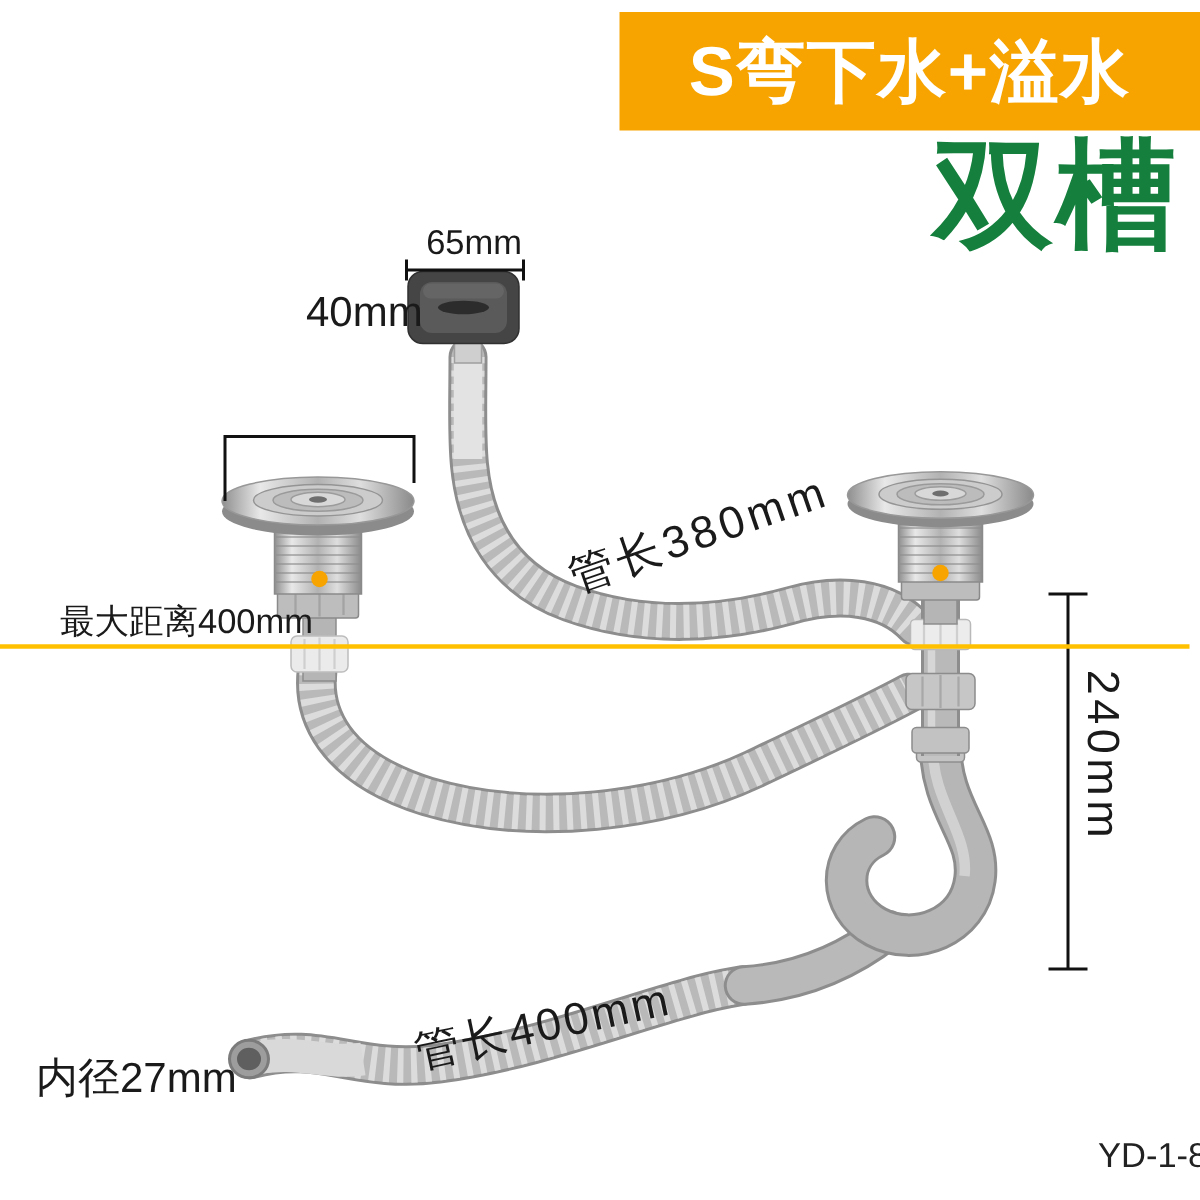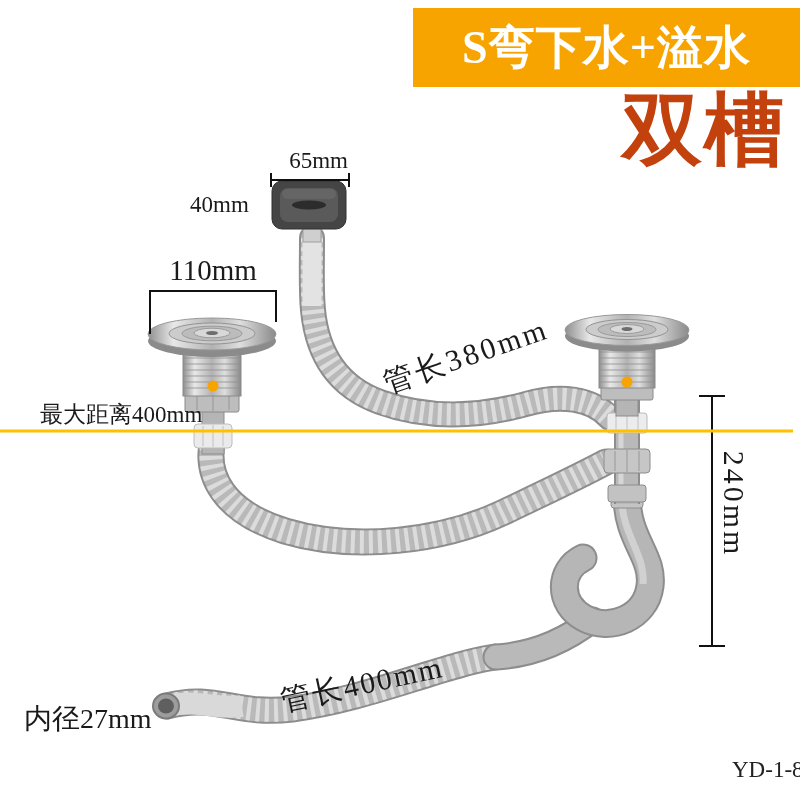--- a/index.html
+++ b/index.html
@@ -1,26 +1,26 @@
 <!DOCTYPE html>
 <html><head>
 <meta charset="utf-8">
 <style>
   html,body{margin:0;padding:0;background:#fff;}
   .stage{position:relative;width:800px;height:800px;background:#ffffff;overflow:hidden;
-         font-family:Liberation Serif, serif;color:#1a1a1a;}
+         font-family:Liberation Sans, sans-serif;color:#1a1a1a;}
   .art{position:absolute;left:0;top:0;}
   .banner{position:absolute;left:413px;top:8px;width:387px;height:79px;background:#f7a400;
           color:#ffffff;display:flex;align-items:center;justify-content:center;
           font-size:46px;font-weight:700;letter-spacing:1px;}
   .subtitle{position:absolute;right:14px;top:90px;font-size:80px;font-weight:600;
-            letter-spacing:2px;color:#c2410c;line-height:1;}
+            letter-spacing:2px;color:#15803d;line-height:1;}
   .label{position:absolute;color:#1a1a1a;white-space:nowrap;}
   .l-65{left:268px;top:148px;width:80px;text-align:right;font-size:23px;}
-  .l-40{left:190px;top:192px;font-size:23px;}
+  .l-40{left:204px;top:192px;font-size:28px;}
   .l-110{left:148px;top:254px;width:130px;text-align:center;font-size:29px;}
   .l-maxdist{left:8px;top:399px;font-size:23px;margin-left:32px;}
   .l-380{left:368px;top:336px;width:196px;text-align:center;font-size:30px;
          letter-spacing:3px;transform:rotate(-19deg);}
   .l-240{left:668px;top:487px;width:132px;text-align:center;font-size:30px;
          letter-spacing:3px;transform:rotate(90deg);}
   .l-400{left:272px;top:664px;width:180px;text-align:center;font-size:30px;
          letter-spacing:2px;transform:rotate(-12deg);}
   .l-inner{left:24px;top:700px;font-size:28px;}
   .l-model{left:711px;top:757px;font-size:23px;color:#222222;margin-left:21px;}
@@ -132,21 +132,20 @@
   </svg>
 
   <div class="banner">
     <span>S弯下水+溢水</span>
   </div>
 
   <div class="subtitle">双槽</div>
 
   <div class="label l-65">65mm</div>
   <div class="label l-40">40mm</div>
-  <div class="label l-110">110mm</div>
   <div class="label l-maxdist">最大距离400mm</div>
   <div class="label l-380">管长380mm</div>
   <div class="label l-240">240mm</div>
   <div class="label l-400">管长400mm</div>
   <div class="label l-inner">内径27mm</div>
   <div class="label l-model">YD-1-8</div>
 
 </div>
 
 </body></html>

